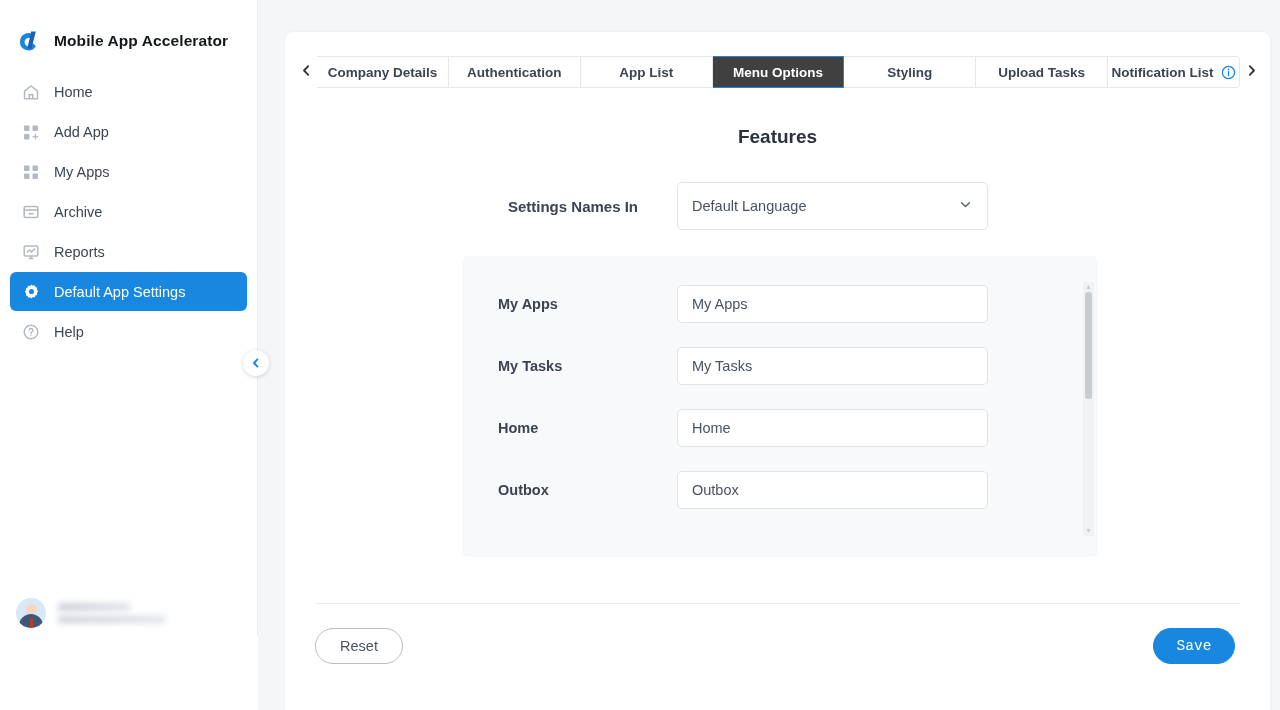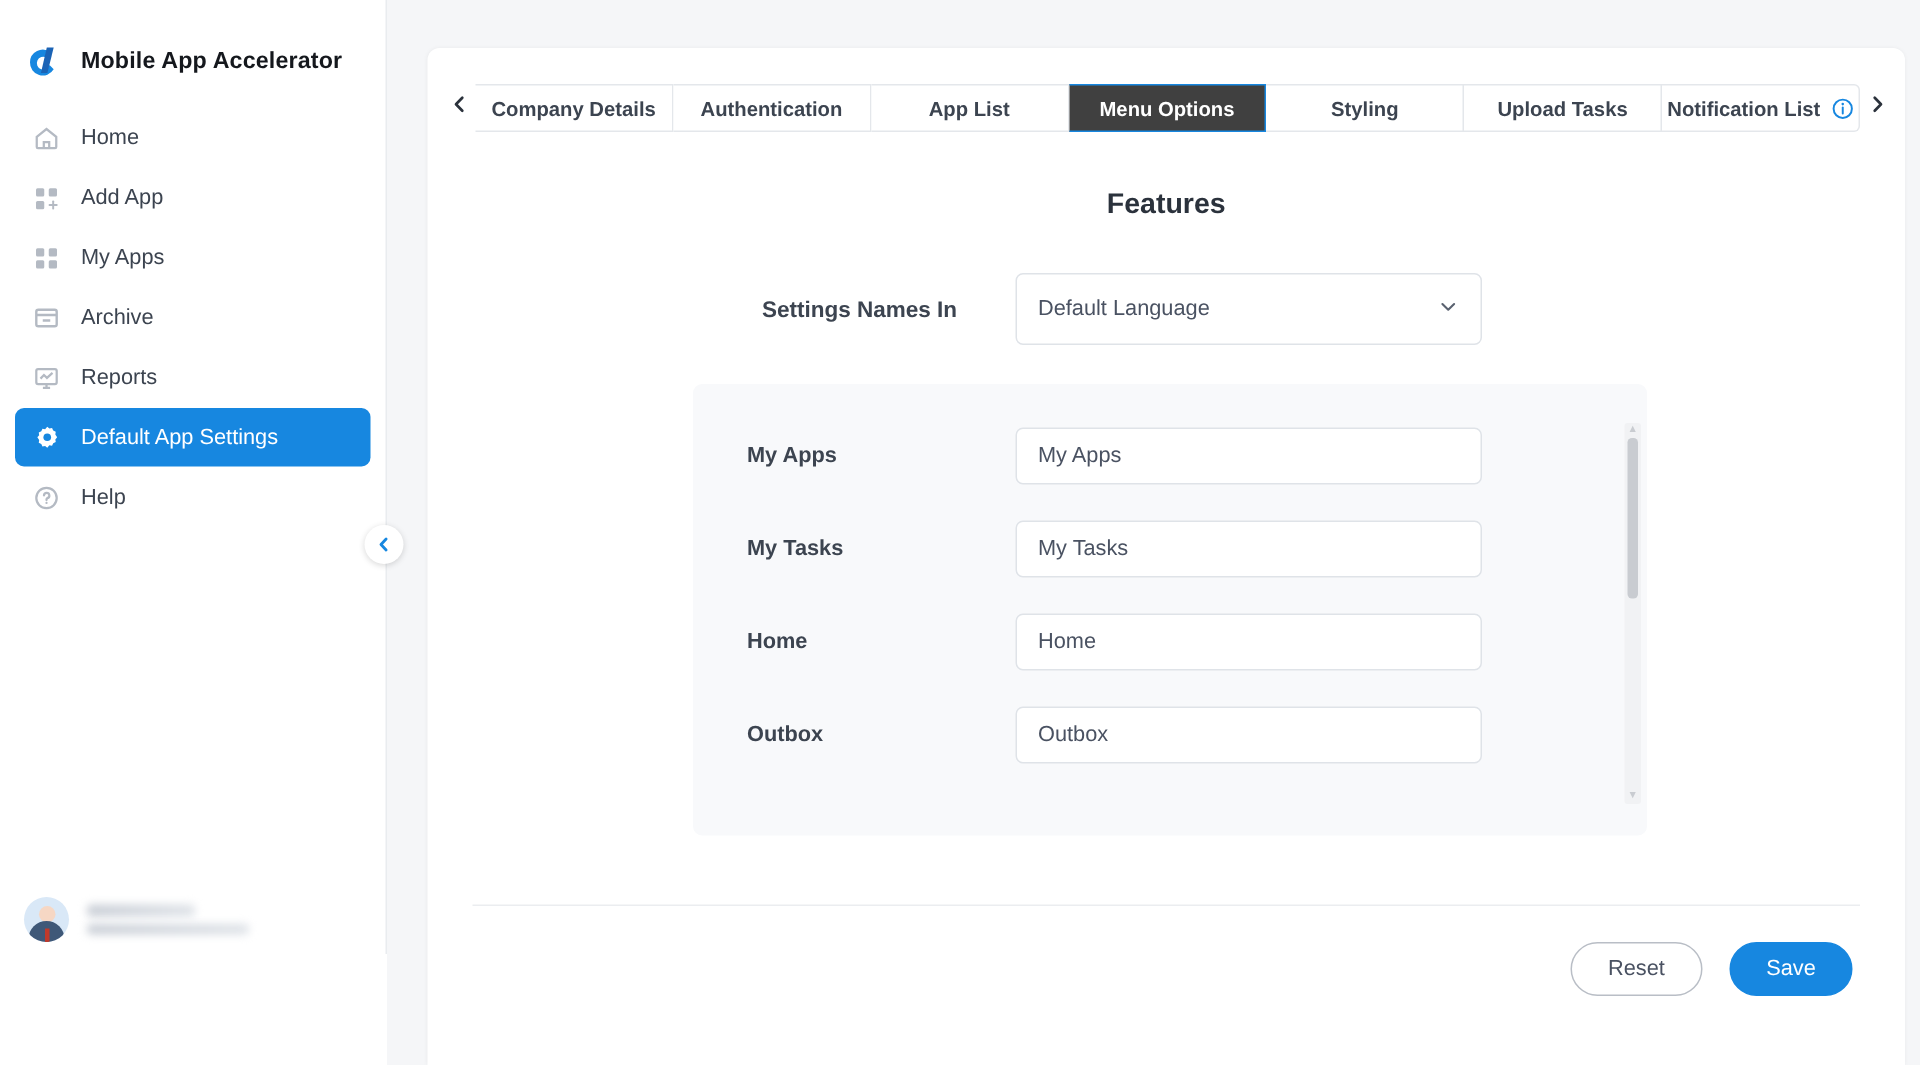--- a/index.html
+++ b/index.html
@@ -226,35 +226,36 @@
     color: #c9ccd1; font-size: 7px; text-align: center; line-height: 8px;
   }
   .panel-scroll .arr.up { top: 1px; }
   .panel-scroll .arr.down { bottom: 1px; }
 
   .divider {
     margin: 46px 0 0 0;
     height: 1px; background: #ebedf0;
   }
   .actions {
-    display: flex; justify-content: flex-end; align-items: center;
+    display: flex; justify-content: space-between; align-items: center;
     gap: 18px; margin-top: 24px; padding-right: 5px;
   }
   .btn {
     height: 36px; border-radius: 18px;
     display: flex; align-items: center; justify-content: center;
     font-size: 14.5px; cursor: pointer;
   }
   .btn-reset {
     width: 88px; background: #ffffff; color: #4a5262;
     border: 1px solid #b9bec6;
   }
   .btn-save {
     width: 82px; background: #1787e0; color: #ffffff;
     border: 1px solid #1787e0;
+    font-family: Liberation Mono, monospace;
   }
 </style>
 </head>
 <body>
 
 <div class="app">
 
   <aside class="sidebar">
 
     <div class="brand">

